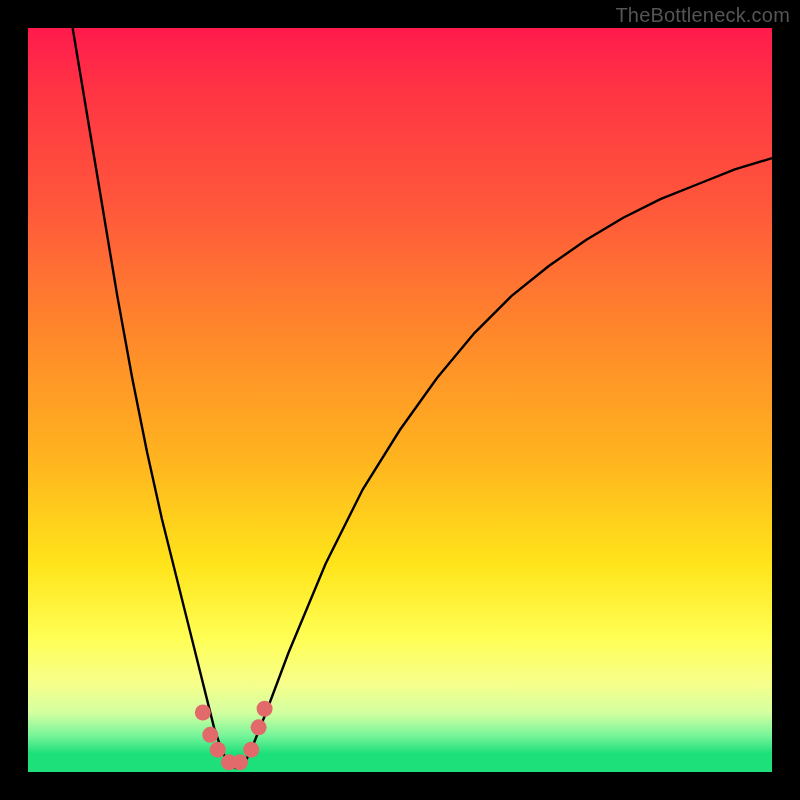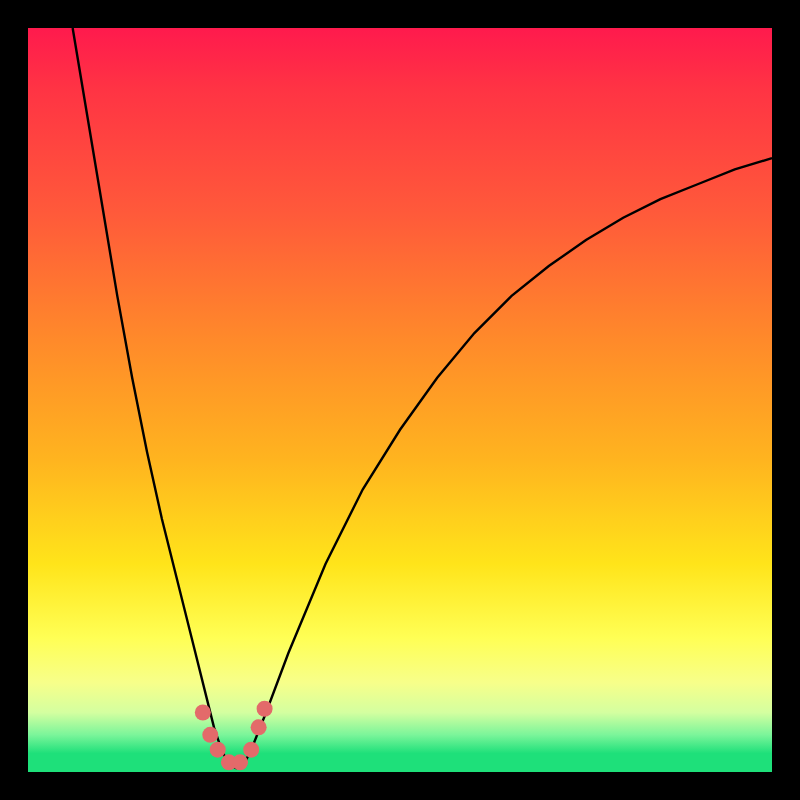--- a/index.html
+++ b/index.html
@@ -72,13 +72,14 @@
           <circle cx="182.28" cy="706.80" r="8" fill="#e36a6a"></circle>
           <circle cx="189.72" cy="721.68" r="8" fill="#e36a6a"></circle>
           <circle cx="200.88" cy="734.33" r="8" fill="#e36a6a"></circle>
           <circle cx="212.04" cy="734.33" r="8" fill="#e36a6a"></circle>
           <circle cx="223.20" cy="721.68" r="8" fill="#e36a6a"></circle>
           <circle cx="230.64" cy="699.36" r="8" fill="#e36a6a"></circle>
           <circle cx="236.59" cy="680.76" r="8" fill="#e36a6a"></circle>
         </g>
     </svg>
   </div>
+  <div class="attr">TheBottleneck.com</div>
 </div>
 
 </body></html>

